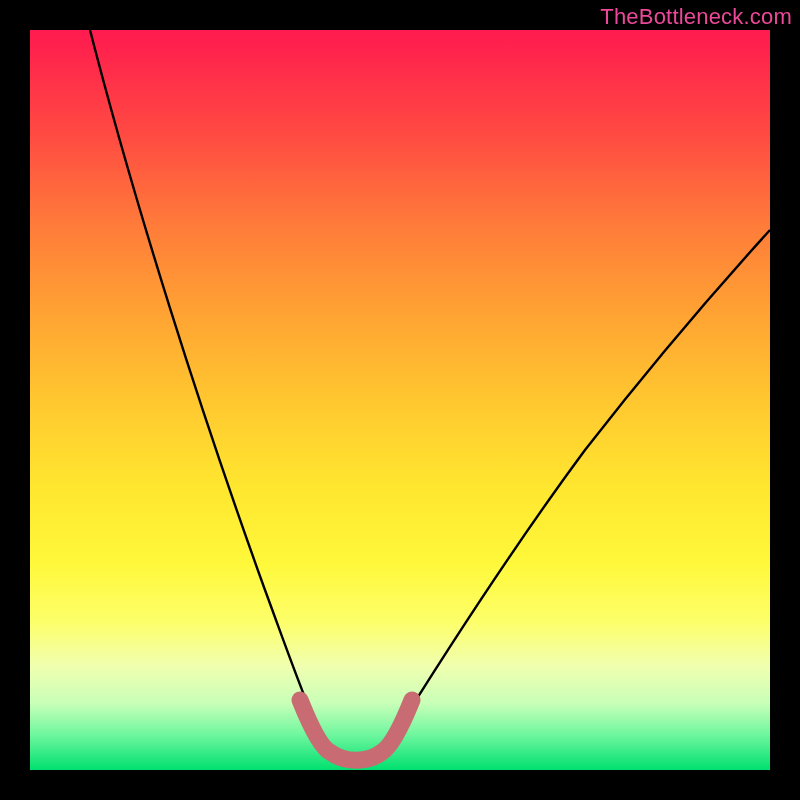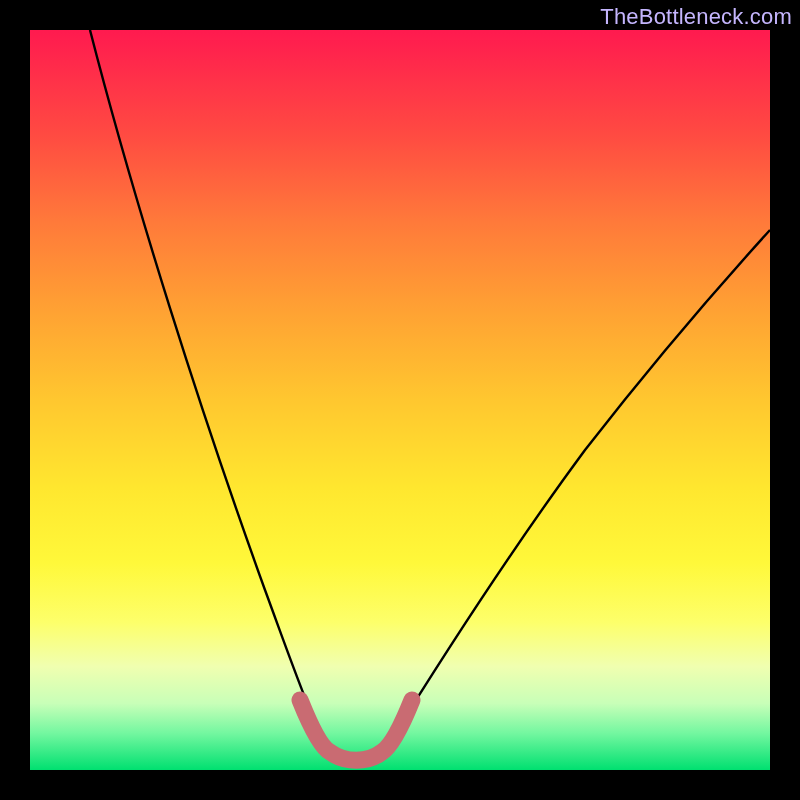--- a/index.html
+++ b/index.html
@@ -38,21 +38,21 @@
       #f0ffb0 86%,
       #c8ffb8 91%,
       #74f7a0 95%,
       #00e070 100%
     );
   }
   .watermark {
     position: absolute;
     top: 4px;
     right: 8px;
-    color: #c4b5fd;
+    color: #ec4899;
     font-size: 22px;
     letter-spacing: 0.2px;
     user-select: none;
   }
   svg.curves {
     position: absolute;
     left: 30px;
     top: 30px;
     width: 740px;
     height: 740px;

